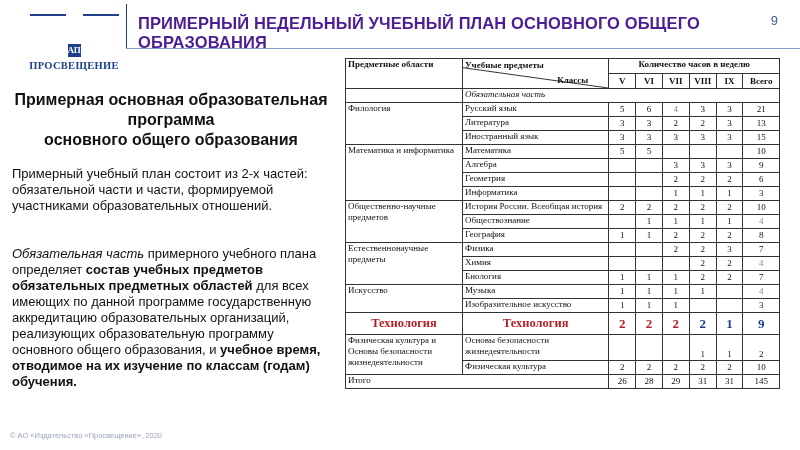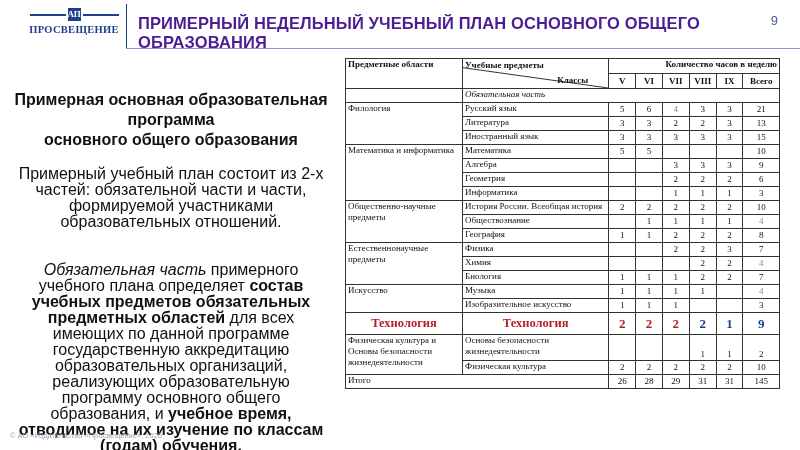--- a/index.html
+++ b/index.html
@@ -1,33 +1,33 @@
 <!DOCTYPE html>
 <html><head>
 <meta charset="utf-8">
 <style>
   * { box-sizing: border-box; margin: 0; padding: 0; }
   html, body { width: 800px; height: 450px; background: #ffffff; overflow: hidden; }
   body { position: relative; font-family: "Liberation Sans", sans-serif; color: #111; }
 
   .logo { position: absolute; left: 14px; top: 6px; width: 120px; height: 42px; text-align: center; }
   .logo-mark { display: flex; justify-content: center; gap: 2px; margin-top: 2px; }
-  .logo-mark .box { width: 13px; height: 13px; background: #1d3f8c; color: #fff; font-size: 9px; font-weight: bold; line-height: 13px; text-align: center; font-family: "Liberation Serif", serif; }
+  .logo-mark .box { width: 13px; height: 13px; background: #1d3f8c; color: #fff; font-size: 9px; font-weight: bold; line-height: 13px; text-align: center; font-family: "Liberation Serif", serif; margin-top: 36px; }
   .logo-mark .line { width: 36px; height: 2px; background: #1d3f8c; margin-top: 6px; }
   .logo-text { font-family: "Liberation Serif", serif; font-weight: bold; color: #1d3f8c; font-size: 10.5px; letter-spacing: 0.3px; margin-top: 3px; }
 
   .header-divider { position: absolute; left: 126px; top: 4px; width: 1px; height: 44px; background: #1d3f8c; }
   .page-title { position: absolute; left: 138px; top: 14px; font-size: 16.5px; font-weight: bold; color: #4c1d95; letter-spacing: 0.1px; }
   .page-number { position: absolute; right: 22px; top: 13px; font-size: 13px; color: #4a5f95; }
   .header-rule { position: absolute; left: 126px; right: 0; top: 48px; height: 1px; background: #8aa0cc; }
 
   .left { position: absolute; left: 12px; top: 90px; width: 318px; }
   .prog-title { text-align: center; font-weight: bold; font-size: 16px; line-height: 20px; }
   .prog-sub { text-align: center; font-size: 11px; line-height: 16px; margin-top: 1px; }
-  .para { font-size: 16px; line-height: 16px; margin-top: 16px; text-align: center; }
+  .para { font-size: 13px; line-height: 16px; margin-top: 16px; }
   .para.p2 { margin-top: 32px; }
   .para b { font-weight: bold; }
 
   .footer { position: absolute; left: 10px; bottom: 10px; font-size: 7.5px; color: #9aa4b8; }
 
   table.plan { position: absolute; left: 345px; top: 58px; width: 435px; border-collapse: collapse; font-family: "Liberation Serif", serif; font-size: 9px; }
   table.plan td, table.plan th { border: 1px solid #333; padding: 0 2px; vertical-align: top; font-weight: normal; text-align: left; line-height: 11px; height: 14px; }
   table.plan .num { text-align: center; vertical-align: middle; width: 22px; }
   table.plan .num.wide { width: 30px; text-align: center; }
   table.plan .hd { font-weight: bold; }
@@ -72,21 +72,21 @@
   <tbody>
       <tr>
     <td rowspan="2" class="hd" style="width:96px;">Предметные области</td>
     <td rowspan="2" class="diag hd" style="width:120px;height:30px;">
       <svg preserveAspectRatio="none" viewBox="0 0 100 100">
             <line x1="0" y1="30" x2="100" y2="100" stroke="#333" stroke-width="1" vector-effect="non-scaling-stroke"></line>
           </svg>
       <span class="t1">Учебные предметы</span>
       <span class="t2">Классы</span>
     </td>
-    <td colspan="6" class="hd" style="text-align:right;">Количество часов в неделю</td>
+    <td colspan="6" class="hd" style="text-align:center;">Количество часов в неделю</td>
   </tr>
   <tr>
     <td class="num hd">V</td>
     <td class="num hd">VI</td>
     <td class="num hd">VII</td>
     <td class="num hd">VIII</td>
     <td class="num hd">IX</td>
     <td class="num wide hd">Всего</td>
   </tr>
   <tr>
@@ -155,21 +155,21 @@
     <td>Информатика</td>
     <td class="num"></td>
     <td class="num"></td>
     <td class="num">1</td>
     <td class="num">1</td>
     <td class="num">1</td>
     <td class="num wide">3</td>
   </tr>
 
   <tr>
-    <td rowspan="3">Общественно-научные предметы</td>
+    <td rowspan="3">Общественно-научные предметов</td>
     <td>История России. Всеобщая история</td>
     <td class="num">2</td>
     <td class="num">2</td>
     <td class="num">2</td>
     <td class="num">2</td>
     <td class="num">2</td>
     <td class="num wide">10</td>
   </tr>
   <tr>
     <td>Обществознание</td>

